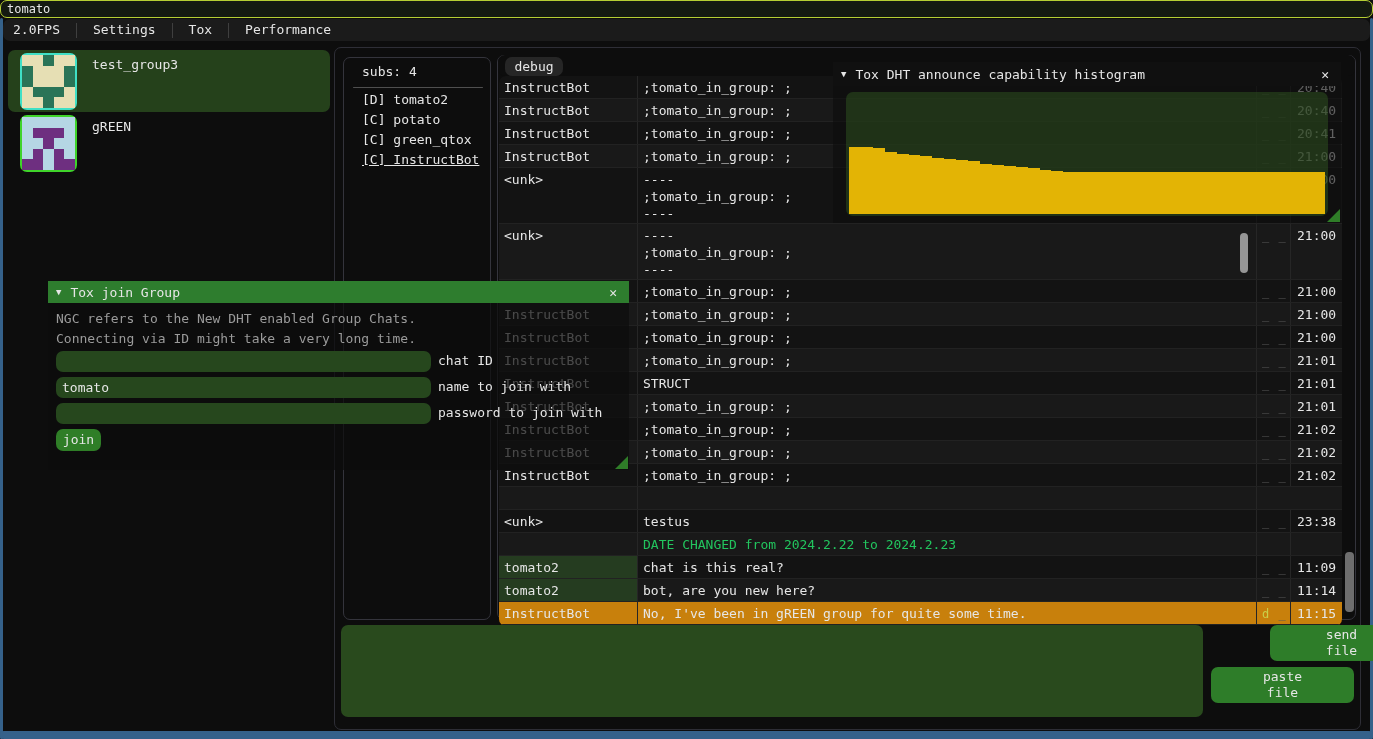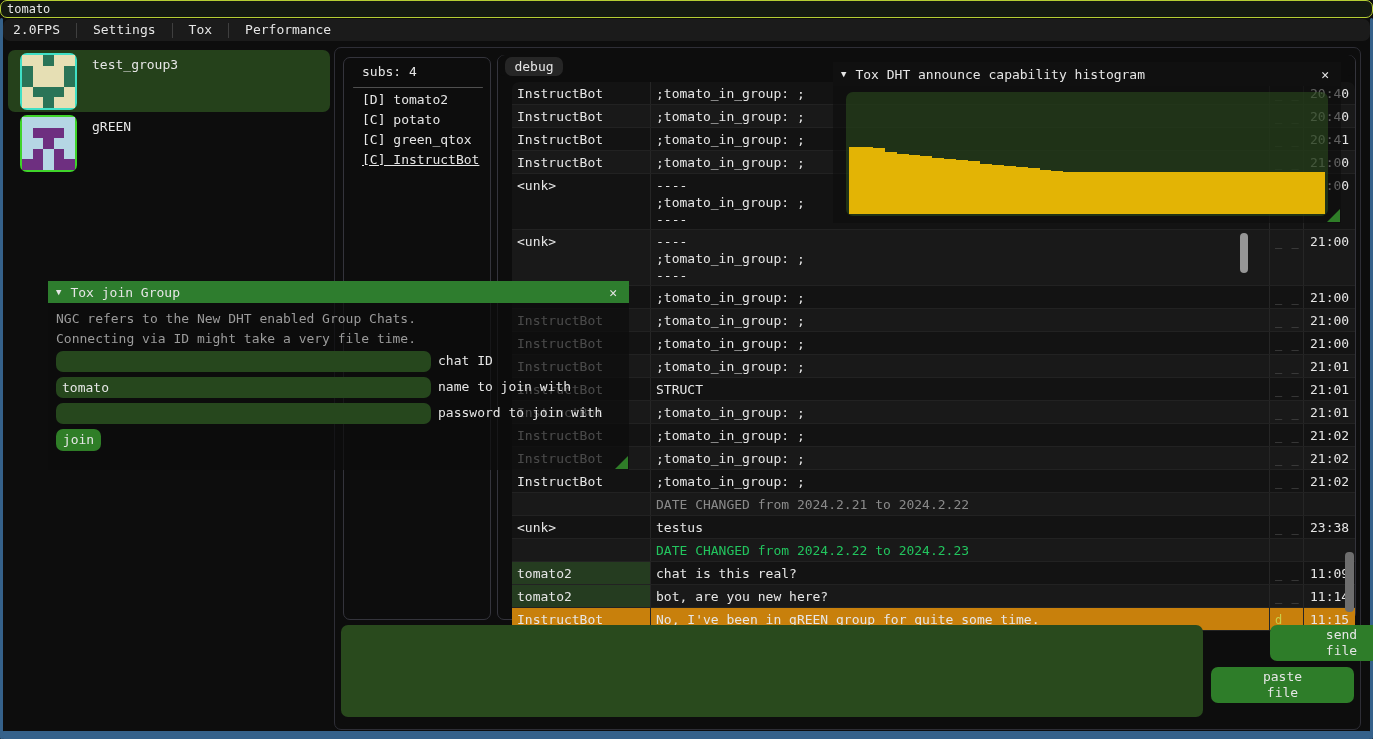--- a/index.html
+++ b/index.html
@@ -159,21 +159,21 @@
   <div class="abs panel-border" style="left:343px;top:57px;width:148px;height:563px;">
     <div class="abs members-item" style="top:6px;">subs: 4</div>
     <div class="abs msep"></div>
     <div class="abs members-item" style="top:34px;">[D] tomato2</div>
     <div class="abs members-item" style="top:54px;">[C] potato</div>
     <div class="abs members-item" style="top:74px;">[C] green_qtox</div>
     <div class="abs members-item" style="top:94px;text-decoration:underline;">[C] InstructBot</div>
   </div>
 
   <div class="abs panel-border" style="left:497px;top:55px;width:859px;height:565px;"></div>
-  <div class="abs" id="chat-rows" style="left:499px;top:82px;width:843px;height:550px;margin-left:13px;">
+  <div class="abs" id="chat-rows" style="left:499px;top:76px;width:843px;height:550px;">
       <div class="crow" style="background: rgb(19, 19, 19); height: 23px;">
         <div class="cell sender">InstructBot</div>
         <div class="cell msg">;tomato_in_group: ;</div>
         <div class="cell flags">_ _</div>
         <div class="cell time">20:40</div>
       </div>
       <div class="crow" style="background: rgb(25, 25, 25); height: 23px;">
         <div class="cell sender">InstructBot</div>
         <div class="cell msg">;tomato_in_group: ;</div>
         <div class="cell flags">_ _</div>
@@ -256,21 +256,20 @@
         <div class="cell time">21:02</div>
       </div>
       <div class="crow" style="background: rgb(19, 19, 19); height: 23px;">
         <div class="cell sender">InstructBot</div>
         <div class="cell msg">;tomato_in_group: ;</div>
         <div class="cell flags">_ _</div>
         <div class="cell time">21:02</div>
       </div>
       <div class="crow" style="background: rgb(25, 25, 25); height: 23px;">
         <div class="cell sender"></div>
-        <div class="cell msg" style="color: rgb(138, 138, 138);">DATE CHANGED from 2024.2.21 to 2024.2.22</div>
         <div class="cell flags"></div>
         <div class="cell time"></div>
       </div>
       <div class="crow" style="background: rgb(19, 19, 19); height: 23px;">
         <div class="cell sender">&lt;unk&gt;</div>
         <div class="cell msg">testus</div>
         <div class="cell flags">_ _</div>
         <div class="cell time">23:38</div>
       </div>
       <div class="crow" style="background: rgb(25, 25, 25); height: 23px;">
@@ -366,21 +365,21 @@
   </div>
 
   <div class="abs fwin" style="left:48px;top:281px;width:581px;height:189px;z-index:20;">
     <div class="wtitle joinwin-title">
       <span class="arrow">▼</span>
       <span>Tox join Group</span>
       <span class="xbtn">✕</span>
     </div>
     <div class="wbody" style="top:22px;background:rgba(13,13,13,0.72);">
       <div class="abs info-line" style="left:8px;top:8px;">NGC refers to the New DHT enabled Group Chats.</div>
-      <div class="abs info-line" style="left:8px;top:28px;">Connecting via ID might take a very file time.</div>
+      <div class="abs info-line" style="left:8px;top:28px;">Connecting via ID might take a very long time.</div>
 
       <div class="abs jinput" style="top:48px;left:8px;"></div>
       <div class="abs jlabel" style="left:390px;top:50px;">chat ID</div>
 
       <div class="abs jinput" style="top:74px;left:8px;">tomato</div>
       <div class="abs jlabel" style="left:390px;top:76px;">name to join with</div>
 
       <div class="abs jinput" style="top:100px;left:8px;"></div>
       <div class="abs jlabel" style="left:390px;top:102px;">password to join with</div>
 

